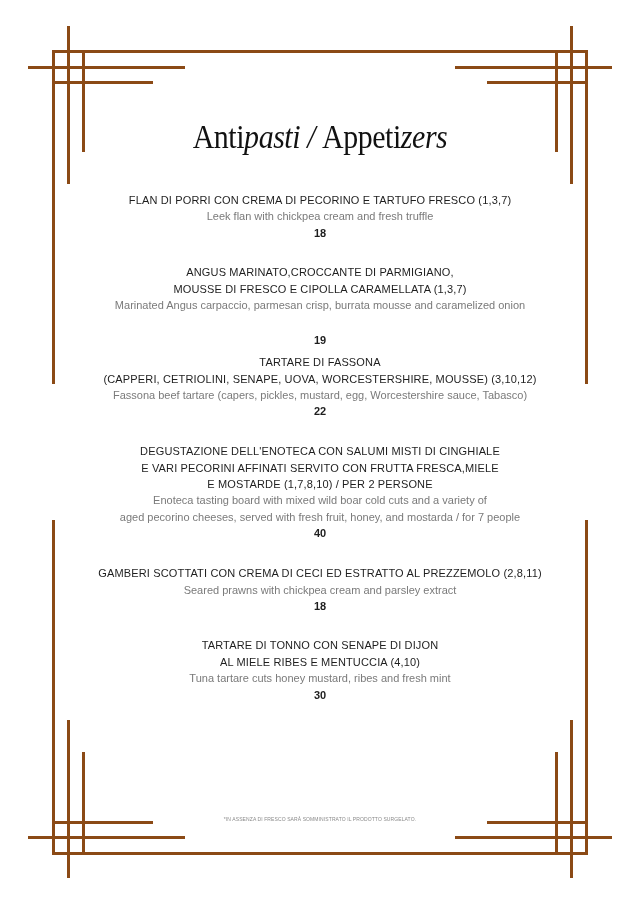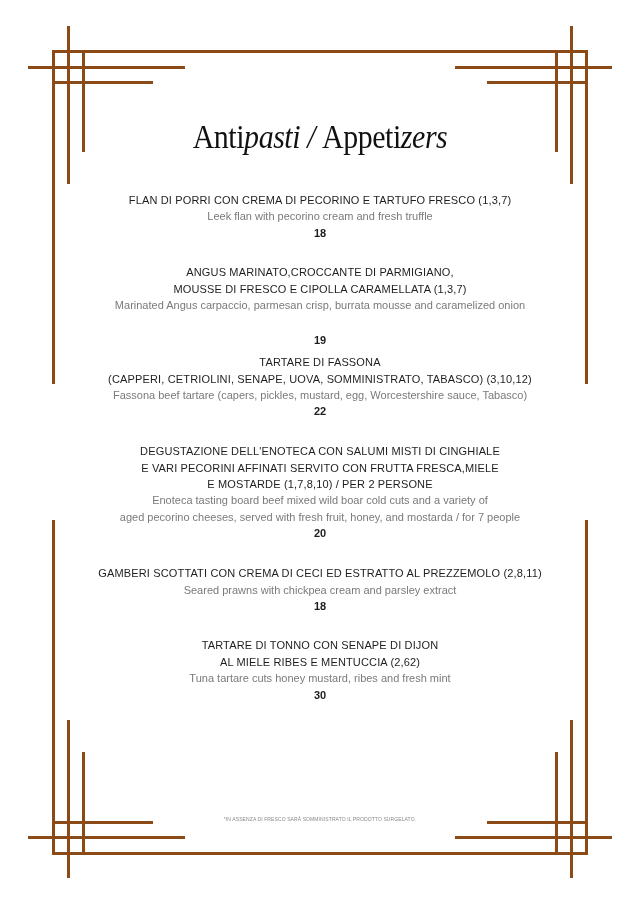--- a/index.html
+++ b/index.html
@@ -60,53 +60,53 @@
   <div class="ln h" style="left:487px; top:821px; width:100px;"></div>
   <div class="ln v" style="left:585px; top:520px; height:335px;"></div>
   <div class="ln v" style="left:570px; top:720px; height:158px;"></div>
   <div class="ln v" style="left:555px; top:752px; height:103px;"></div>
 </div>
 
 <div class="title"><span>Anti</span><i>pasti</i><i> / </i><span>Appeti</span><i>zers</i></div>
 
 <div>
   <div class="line it" style="top:200px">FLAN DI PORRI CON CREMA DI PECORINO E TARTUFO FRESCO (1,3,7)</div>
-  <div class="line ds" style="top:216px">Leek flan with pecorino cream and fresh truffle</div>
+  <div class="line ds" style="top:216px">Leek flan with chickpea cream and fresh truffle</div>
   <div class="line pr" style="top:233px">18</div>
 </div>
 
 <div>
   <div class="line it" style="top:272px">ANGUS MARINATO,CROCCANTE DI PARMIGIANO,</div>
   <div class="line it" style="top:289px">MOUSSE DI FRESCO E CIPOLLA CARAMELLATA (1,3,7)</div>
   <div class="line ds" style="top:305px">Marinated Angus carpaccio, parmesan crisp, burrata mousse and caramelized onion</div>
   <div class="line pr" style="top:340px">19</div>
 </div>
 
 <div>
   <div class="line it" style="top:362px">TARTARE DI FASSONA</div>
-  <div class="line it" style="top:379px">(CAPPERI, CETRIOLINI, SENAPE, UOVA, SOMMINISTRATO, TABASCO) (3,10,12)</div>
+  <div class="line it" style="top:379px">(CAPPERI, CETRIOLINI, SENAPE, UOVA, WORCESTERSHIRE, MOUSSE) (3,10,12)</div>
   <div class="line ds" style="top:395px">Fassona beef tartare (capers, pickles, mustard, egg, Worcestershire sauce, Tabasco)</div>
   <div class="line pr" style="top:411px">22</div>
 </div>
 
 <div>
   <div class="line it" style="top:451px">DEGUSTAZIONE DELL'ENOTECA CON SALUMI MISTI DI CINGHIALE</div>
   <div class="line it" style="top:468px">E VARI PECORINI AFFINATI  SERVITO CON FRUTTA FRESCA,MIELE</div>
   <div class="line it" style="top:484px">E MOSTARDE (1,7,8,10) / PER 2 PERSONE</div>
-  <div class="line ds" style="top:500px">Enoteca tasting board beef mixed wild boar cold cuts and a variety of</div>
+  <div class="line ds" style="top:500px">Enoteca tasting board with mixed wild boar cold cuts and a variety of</div>
   <div class="line ds" style="top:517px">aged pecorino cheeses, served with fresh fruit, honey, and mostarda / for 7 people</div>
-  <div class="line pr" style="top:533px">20</div>
+  <div class="line pr" style="top:533px">40</div>
 </div>
 
 <div>
   <div class="line it" style="top:573px">GAMBERI SCOTTATI CON CREMA DI CECI ED ESTRATTO AL PREZZEMOLO (2,8,11)</div>
   <div class="line ds" style="top:590px">Seared prawns with chickpea cream and parsley extract</div>
   <div class="line pr" style="top:606px">18</div>
 </div>
 
 <div>
   <div class="line it" style="top:645px">TARTARE DI TONNO CON SENAPE DI DIJON</div>
-  <div class="line it" style="top:662px">AL MIELE RIBES E MENTUCCIA (2,62)</div>
+  <div class="line it" style="top:662px">AL MIELE RIBES E MENTUCCIA (4,10)</div>
   <div class="line ds" style="top:678px">Tuna tartare cuts honey mustard, ribes and fresh mint</div>
   <div class="line pr" style="top:695px">30</div>
 </div>
 
 <div class="foot">*IN ASSENZA DI FRESCO SARÀ SOMMINISTRATO IL PRODOTTO SURGELATO.</div>
 
 </body></html>

